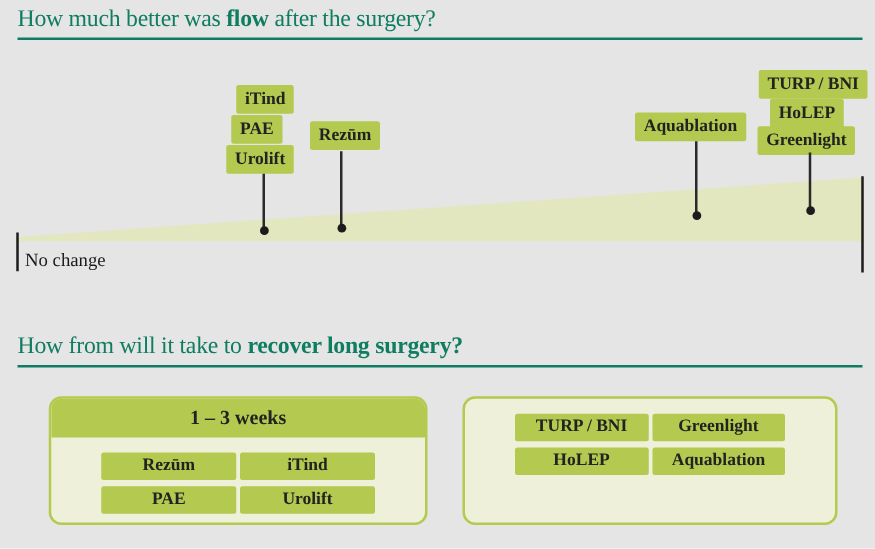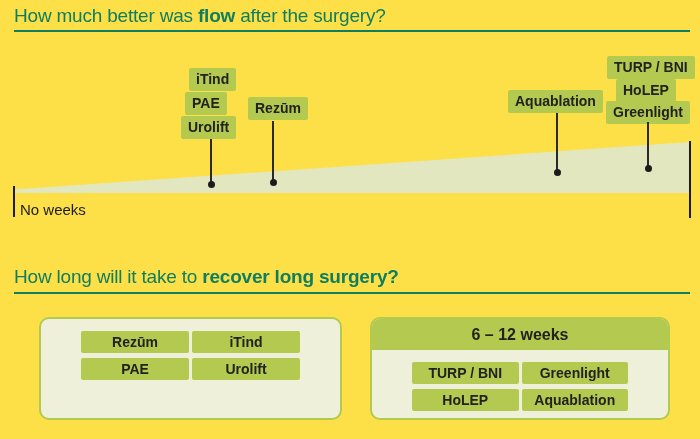--- a/index.html
+++ b/index.html
@@ -1,18 +1,18 @@
 <!DOCTYPE html>
 <html><head>
 <meta charset="utf-8">
 <style>
   html,body{margin:0;padding:0;background:#ffffff;}
   #canvas{
-    position:relative;width:700px;height:439px;background:#fde047;overflow:hidden;
-    font-family:Liberation Sans, sans-serif;
+    position:relative;width:700px;height:439px;background:#e5e5e5;overflow:hidden;
+    font-family:Liberation Serif, serif;
   }
   .heading{
     position:absolute;left:14px;margin:0;font-size:19px;line-height:22px;
     color:#0f7d60;font-weight:500;letter-spacing:-0.2px;white-space:nowrap;
   }
   .heading .bold{font-weight:800;}
   .divider{position:absolute;left:14px;width:676px;height:2px;background:#0f7d60;}
   
   #wedge-svg{position:absolute;left:0;top:0;}
   
@@ -69,38 +69,38 @@
   <div class="dot" style="left:208px;top:181px;"></div>
   <div class="stem" style="left:272px;top:121px;height:62px;"></div>
   <div class="dot" style="left:270px;top:179px;"></div>
   <div class="stem" style="left:556px;top:113px;height:60px;"></div>
   <div class="dot" style="left:554px;top:169px;"></div>
   <div class="stem" style="left:647px;top:122px;height:47px;"></div>
   <div class="dot" style="left:645px;top:165px;"></div>
 
   <div class="tick" style="left:13px;top:186px;height:31px;"></div>
   <div class="tick" style="left:689px;top:141px;height:77px;"></div>
-  <div class="axis-label" style="left:20px;top:201px;">No weeks</div>
+  <div class="axis-label" style="left:20px;top:201px;">No change</div>
 
   <h1 class="heading" style="top:266px;">
-    <span>How long will it take to </span><span class="bold">recover long surgery?</span>
+    <span>How from will it take to </span><span class="bold">recover long surgery?</span>
   </h1>
   <div class="divider" style="top:292px;"></div>
 
   <div class="card" style="left:39px;width:303px;">
+    <div class="card-header">1 – 3 weeks</div>
     <div class="card-grid">
       <div class="cell">Rezūm</div>
       <div class="cell">iTind</div>
       <div class="cell">PAE</div>
       <div class="cell">Urolift</div>
     </div>
   </div>
 
   <div class="card" style="left:370px;width:300px;">
-    <div class="card-header">6 – 12 weeks</div>
     <div class="card-grid">
       <div class="cell">TURP / BNI</div>
       <div class="cell">Greenlight</div>
       <div class="cell">HoLEP</div>
       <div class="cell">Aquablation</div>
     </div>
   </div>
 
 </div>
 

